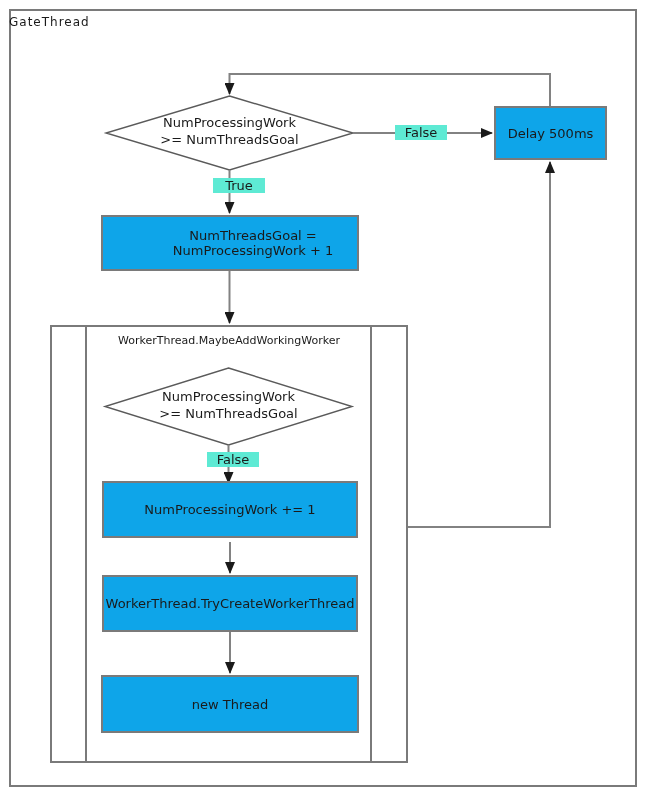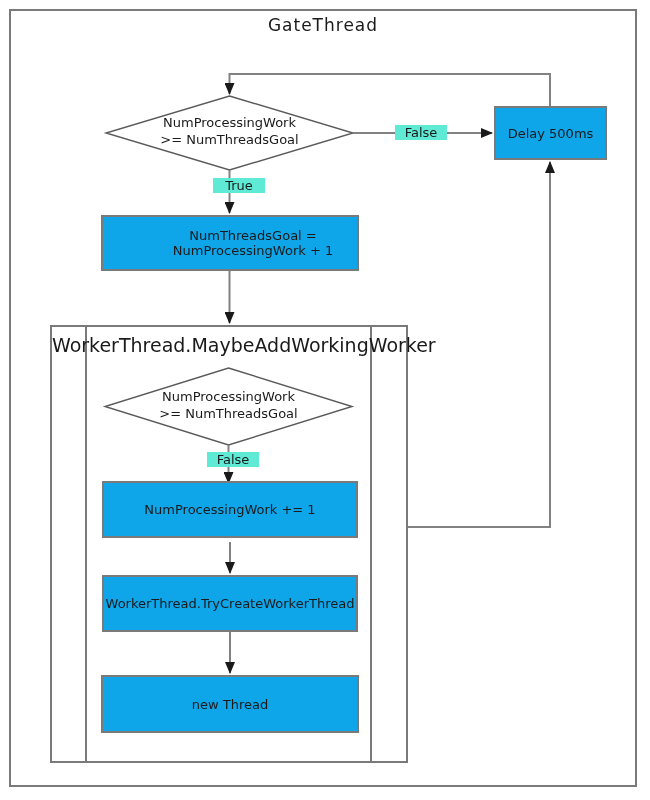--- a/index.html
+++ b/index.html
@@ -13,21 +13,21 @@
     overflow: hidden;
   }
   .abs { position: absolute; }
   #page-border {
     left: 9px; top: 9px; width: 628px; height: 778px;
     border: 2px solid #7a7a7a; box-sizing: border-box;
     z-index: 0;
   }
   #diagram-title {
     left: 9px; top: 15px; width: 628px;
-    text-align: center; font-size: 17px; letter-spacing: 1px;
+    text-align: left; font-size: 12px; letter-spacing: 1px;
     z-index: 3;
   }
   #flow-svg { left: 0; top: 0; z-index: 1; }
   .rect {
     box-sizing: border-box;
     border: 2px solid #7a7a7a;
     background: #0ea5e9;
     display: flex; align-items: center; justify-content: center;
     text-align: center; font-size: 13px;
     z-index: 2;
@@ -44,21 +44,21 @@
     left: 50px; top: 325px; width: 358px; height: 438px;
     border: 2px solid #7a7a7a; box-sizing: border-box;
     z-index: 1; background: transparent;
   }
   #worker-container .band-line {
     position: absolute; top: 0; width: 2px; height: 100%;
     background: #7a7a7a;
   }
   #worker-container .container-title {
     position: absolute; left: 0; top: 7px; width: 100%;
-    text-align: center; font-size: 19px;
+    text-align: center; font-size: 11px;
   }
   
   #node-delay      { left: 494px; top: 106px; width: 113px; height: 54px; }
   #node-set-goal   { left: 101px; top: 215px; width: 258px; height: 56px; padding-left: 46px; }
   #node-increment  { left: 102px; top: 481px; width: 256px; height: 57px; }
   #node-try-create { left: 102px; top: 575px; width: 256px; height: 57px; }
   #node-new-thread { left: 101px; top: 675px; width: 258px; height: 58px; }
   
   #decision-outer-text { left: 106px; top: 114px; width: 247px; }
   #decision-inner-text { left: 105px; top: 388px; width: 247px; }

